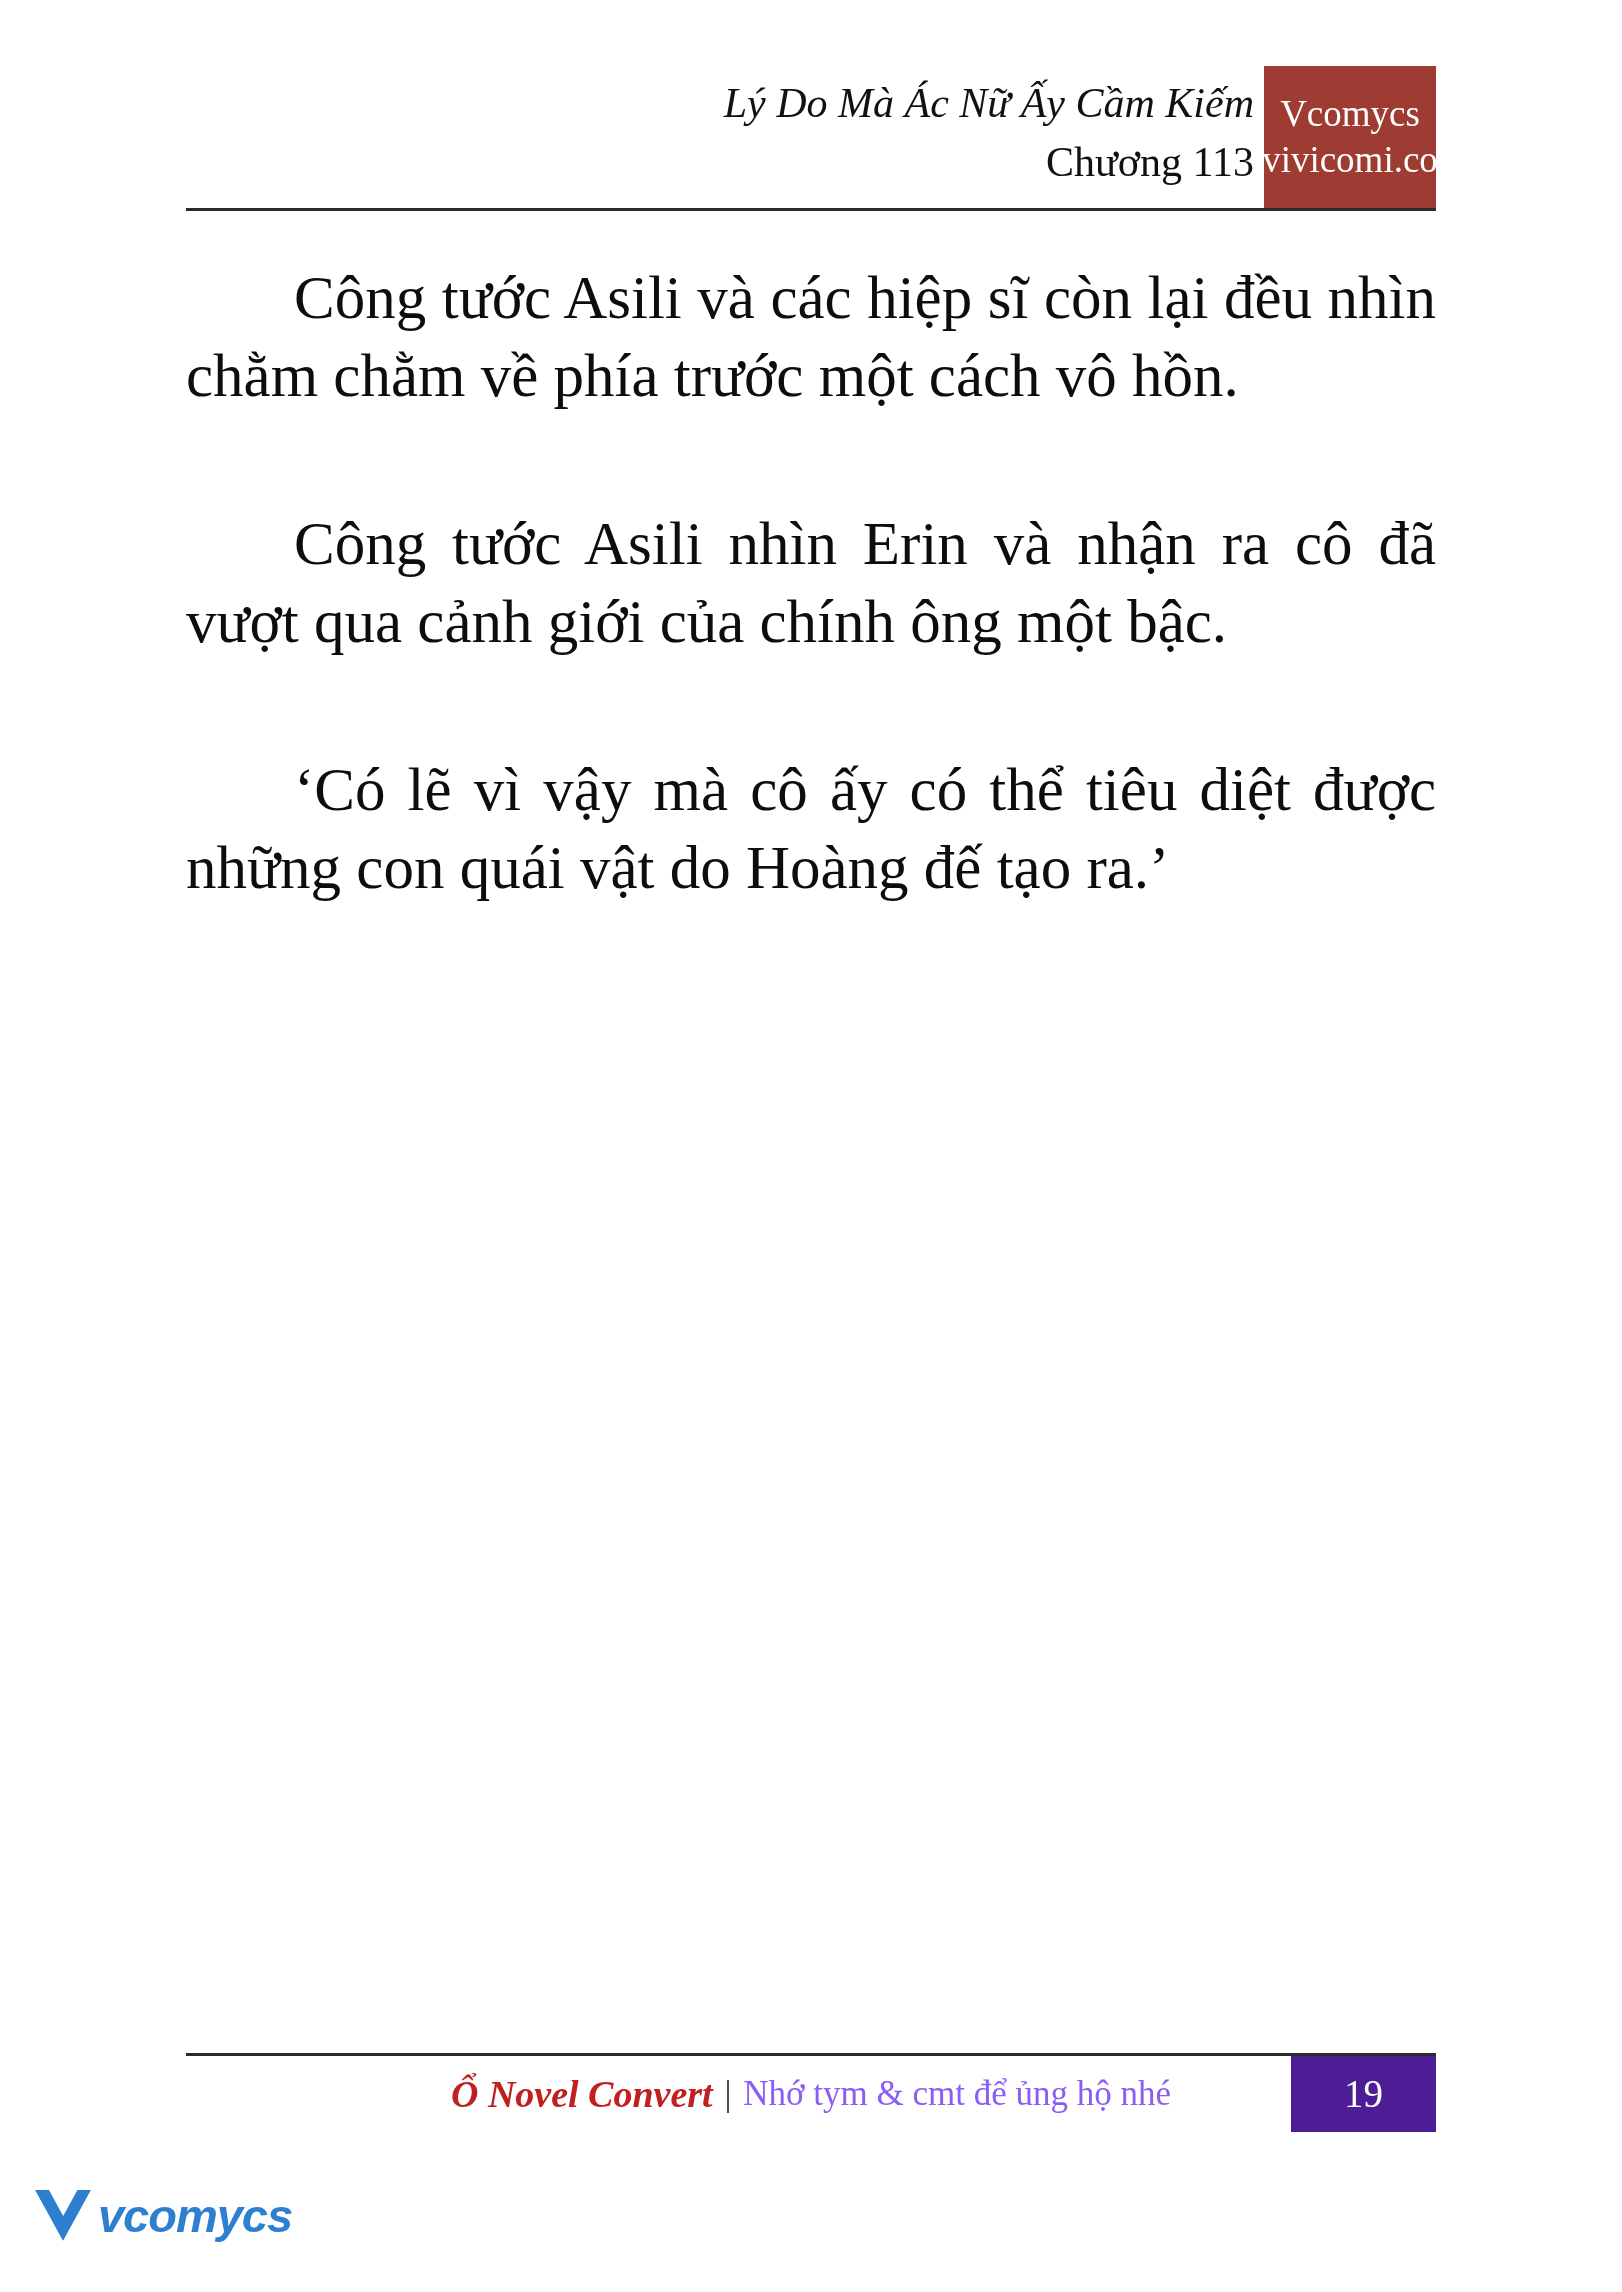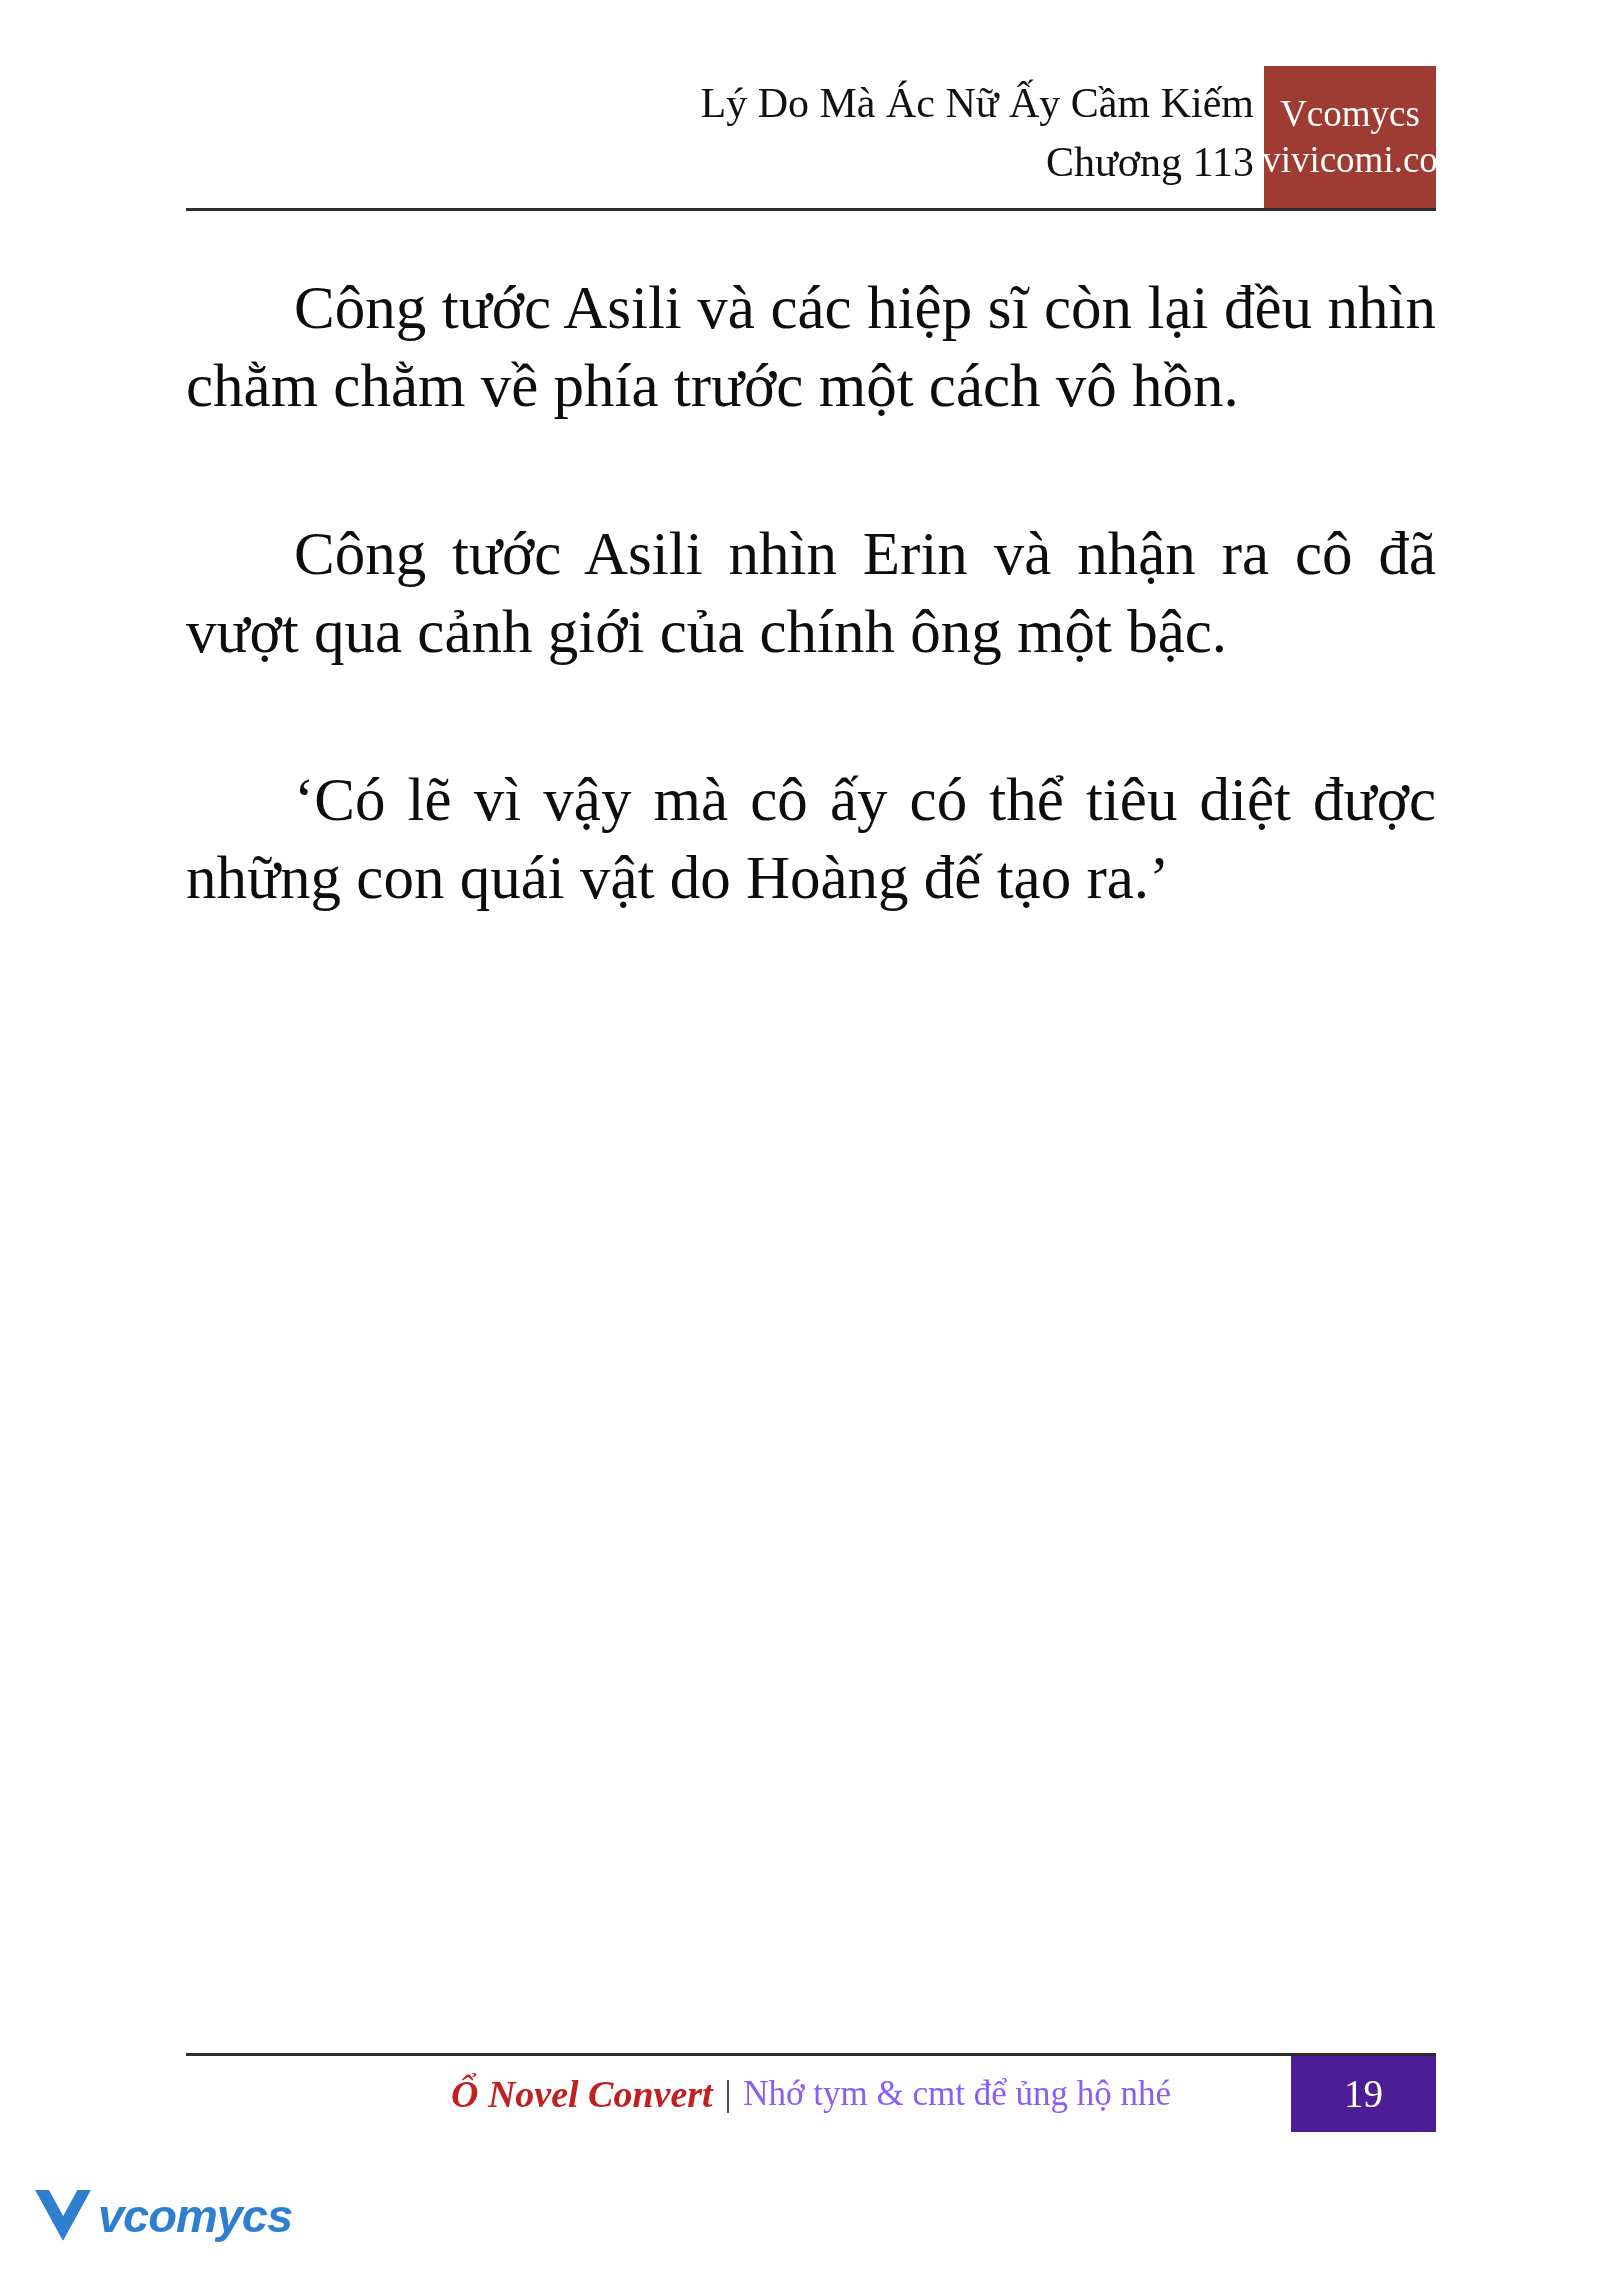--- a/index.html
+++ b/index.html
@@ -43,20 +43,21 @@
     position: absolute;
     left: 0;
     top: 0;
     width: 1068px;
     text-align: right;
     font-size: 42px;
     line-height: 1.22;
     font-family: "Liberation Serif", serif;
     color: #111111;
     white-space: nowrap;
+    font-style: italic;
   }
   .header-chapter {
     position: absolute;
     left: 0;
     top: 51px;
     width: 1068px;
     text-align: right;
     font-size: 42px;
     line-height: 1.22;
     font-family: "Liberation Serif", serif;
@@ -92,21 +93,21 @@
     position: absolute;
     left: 186px;
     top: 255px;
     width: 1250px;
   }
   .para {
     font-size: 61px;
     line-height: 1.28;
     text-align: justify;
     text-indent: 108px;
-    margin: 14px 0 90px 0;
+    margin: 4px 0 90px 0;
     font-family: "Liberation Serif", serif;
     color: #0d0d0d;
     letter-spacing: 0px;
   }
   .para:last-child { margin-bottom: 0; }
 
   
   .footer {
     position: absolute;
     left: 186px;

